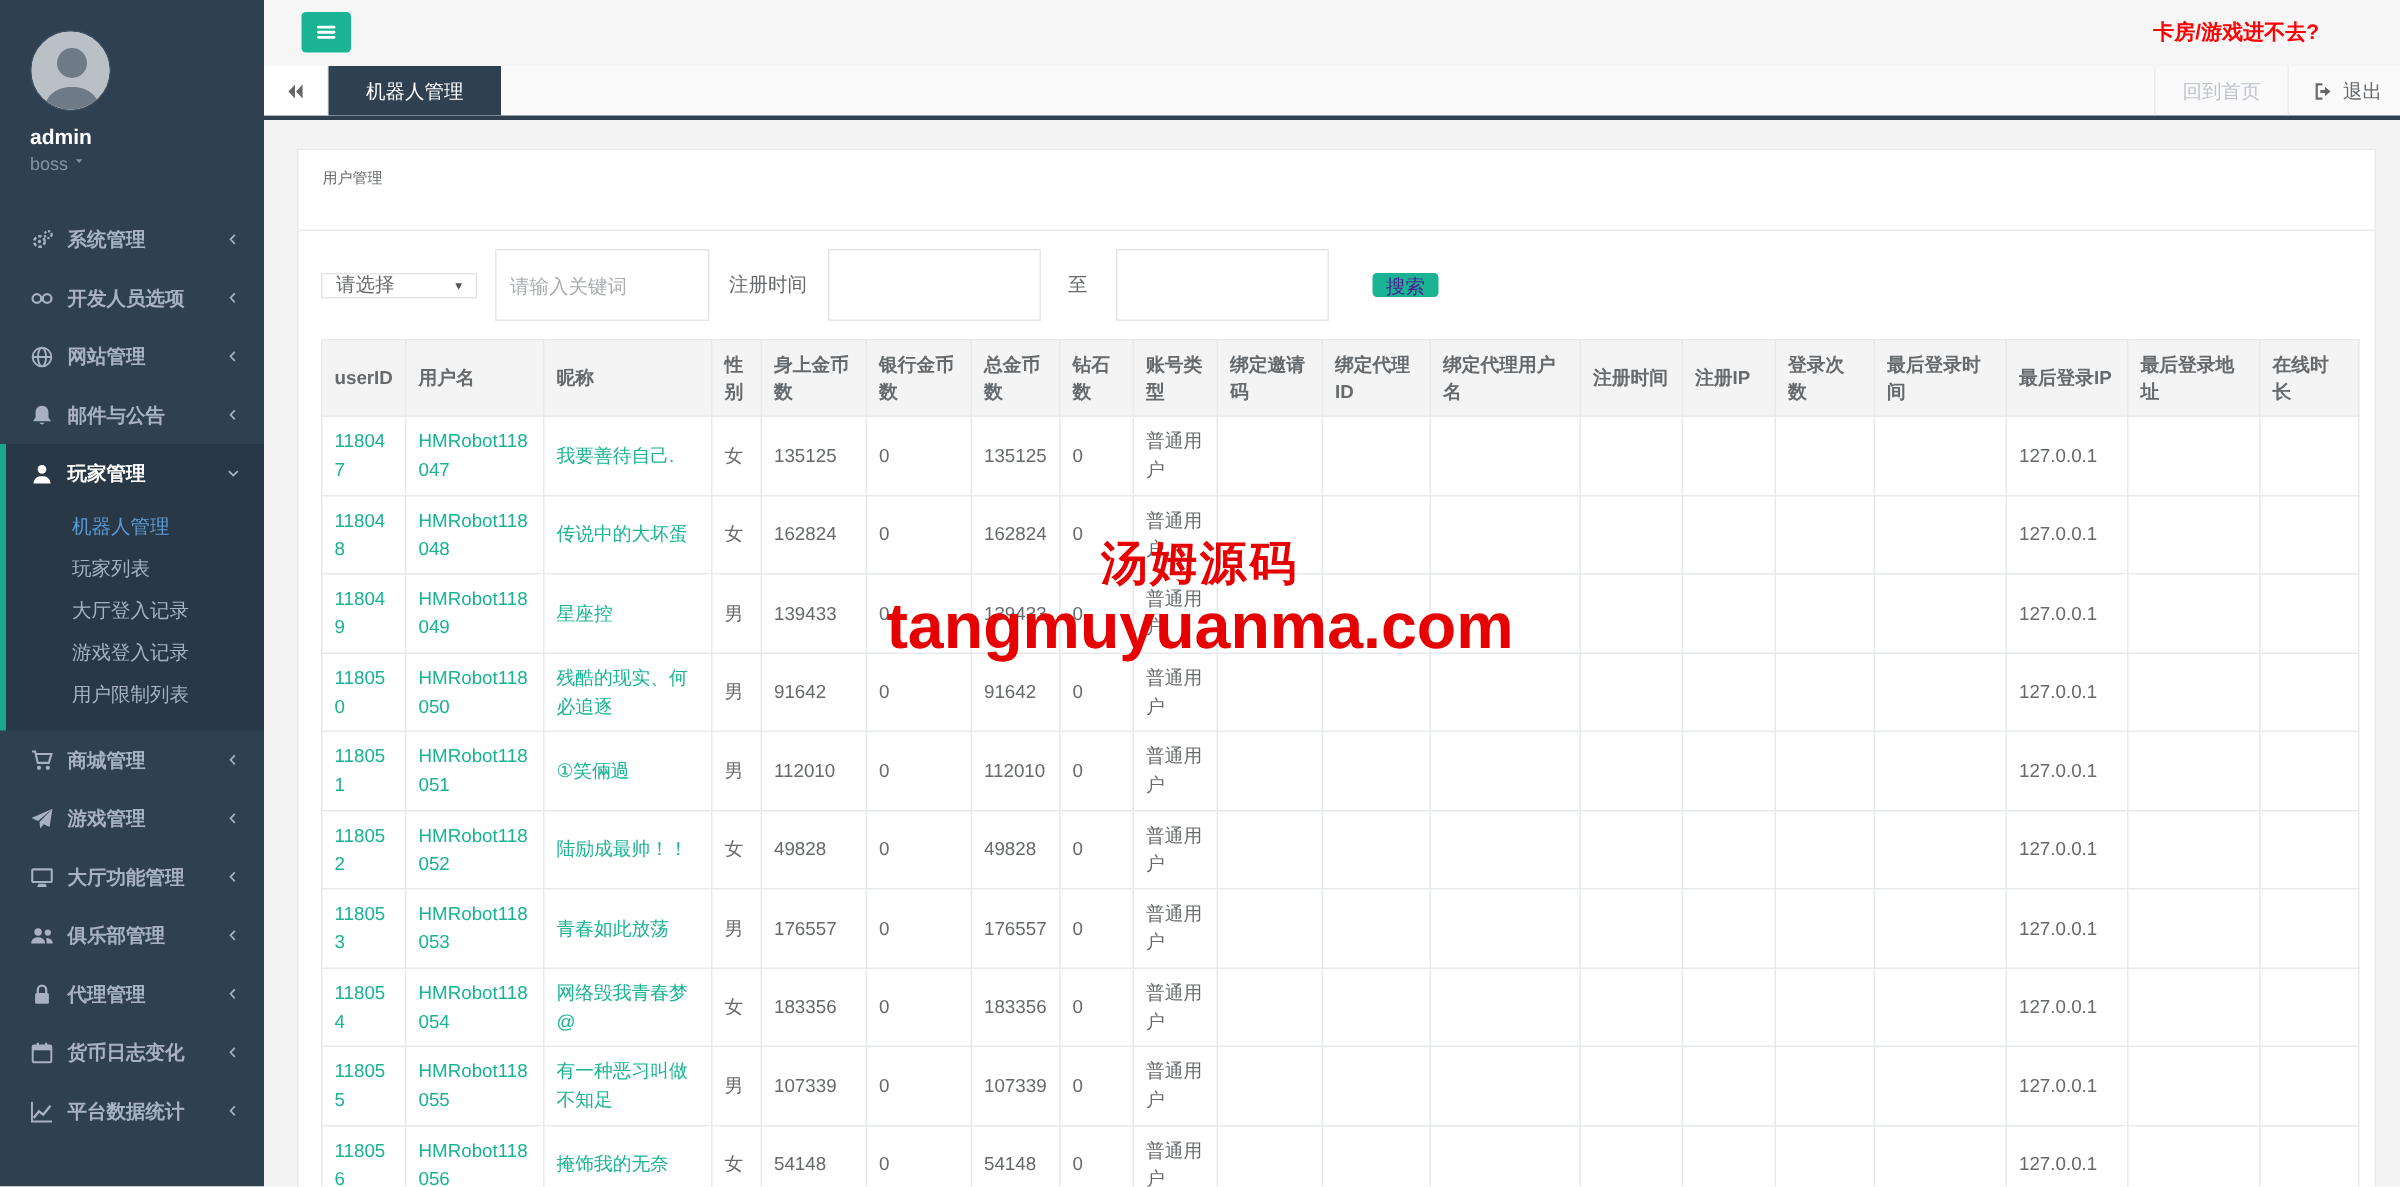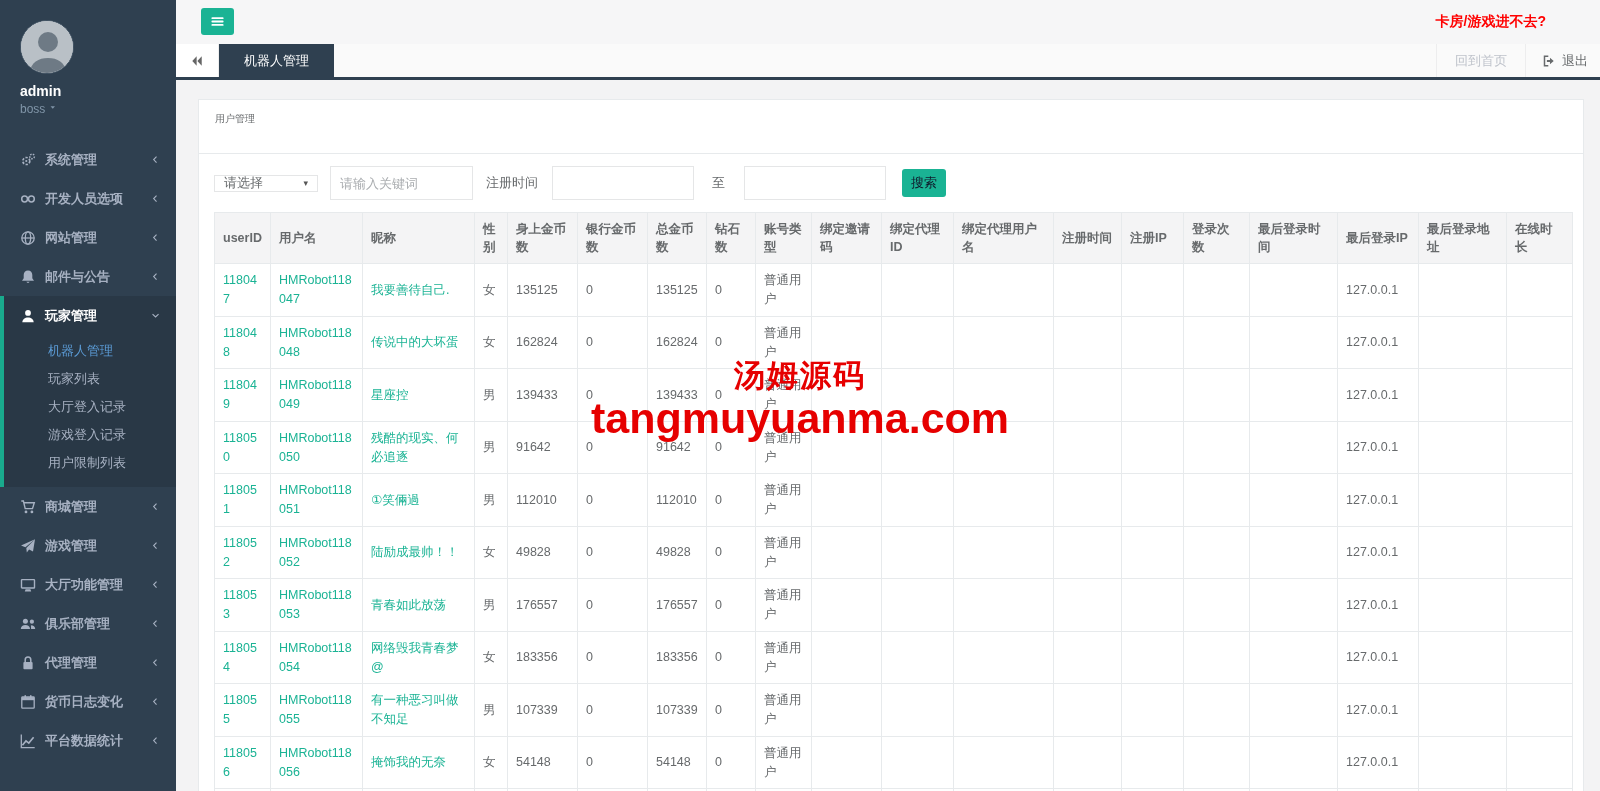--- a/index.html
+++ b/index.html
@@ -43,27 +43,27 @@
   .tab-logout .mi { width:14px; height:14px; }
 
   .content { position:absolute; top:83px; left:0; right:0; bottom:0; background:#f3f3f4; padding:16px 16px 0 22px; }
   .panel { background:#ffffff; border:1px solid #e7eaec; }
   .panel-title { padding:12px 16px 27px; font-size:10px; color:#676a6c; border-bottom:1px solid #e7eaec; }
   .panel-body { padding:12px 15px 10px; }
 
   .filter-row { display:flex; align-items:center; margin-bottom:12px; }
   .select-box { width:104px; height:17px; border:1px solid #e5e6e7; background:#fff; display:flex; align-items:center; justify-content:space-between; padding:0 9px; color:#676a6c; cursor:pointer; }
   .select-box .caret { font-size:9px; color:#555; }
-  .txt-input { height:34px; border:1px solid #e5e6e7; background:#fff; padding:0 9px; font-size:13px; color:#676a6c; font-family:inherit; outline:none; }
+  .txt-input { height:48px; border:1px solid #e5e6e7; background:#fff; padding:0 9px; font-size:13px; color:#676a6c; font-family:inherit; outline:none; }
   .txt-input::placeholder { color:#aaadb0; }
   .kw-input { width:143px; margin-left:12px; }
   .flt-label { margin:0 14px 0 13px; color:#676a6c; }
   .date-input { width:142px; }
   .to-label { margin:0 19px 0 18px; }
-  .search-btn { margin-left:16px; height:28px; padding:0 9px; background:#1ab394; color:#0f172a; border:none; border-radius:3px; font-size:13px; cursor:pointer; font-family:inherit; }
+  .search-btn { margin-left:29px; height:16px; padding:0 9px; background:#1ab394; color:#4c1d95; border:none; border-radius:3px; font-size:13px; cursor:pointer; font-family:inherit; }
 
   
   table.grid { border-collapse:collapse; table-layout:fixed; width:1356px; font-size:12.5px; color:#676a6c; }
   .grid th { background:#f4f4f5; border:1px solid #e7eaec; padding:7px 8px; text-align:left; font-weight:bold; vertical-align:middle; line-height:1.45; }
   .grid td { border:1px solid #e7eaec; padding:7px 8px; vertical-align:middle; line-height:1.5; word-break:break-all; height:45px; }
   .grid a.glink { color:#1ab394; text-decoration:none; cursor:pointer; }
 
   .watermark { position:absolute; left:800px; top:358px; transform:translateX(-50%); text-align:center; color:#e60000; font-weight:bold; z-index:20; pointer-events:none; line-height:1.15; white-space:nowrap; }
   .watermark .wl1 { font-size:31px; letter-spacing:2px; }
   .watermark .wl2 { font-size:43px; }

